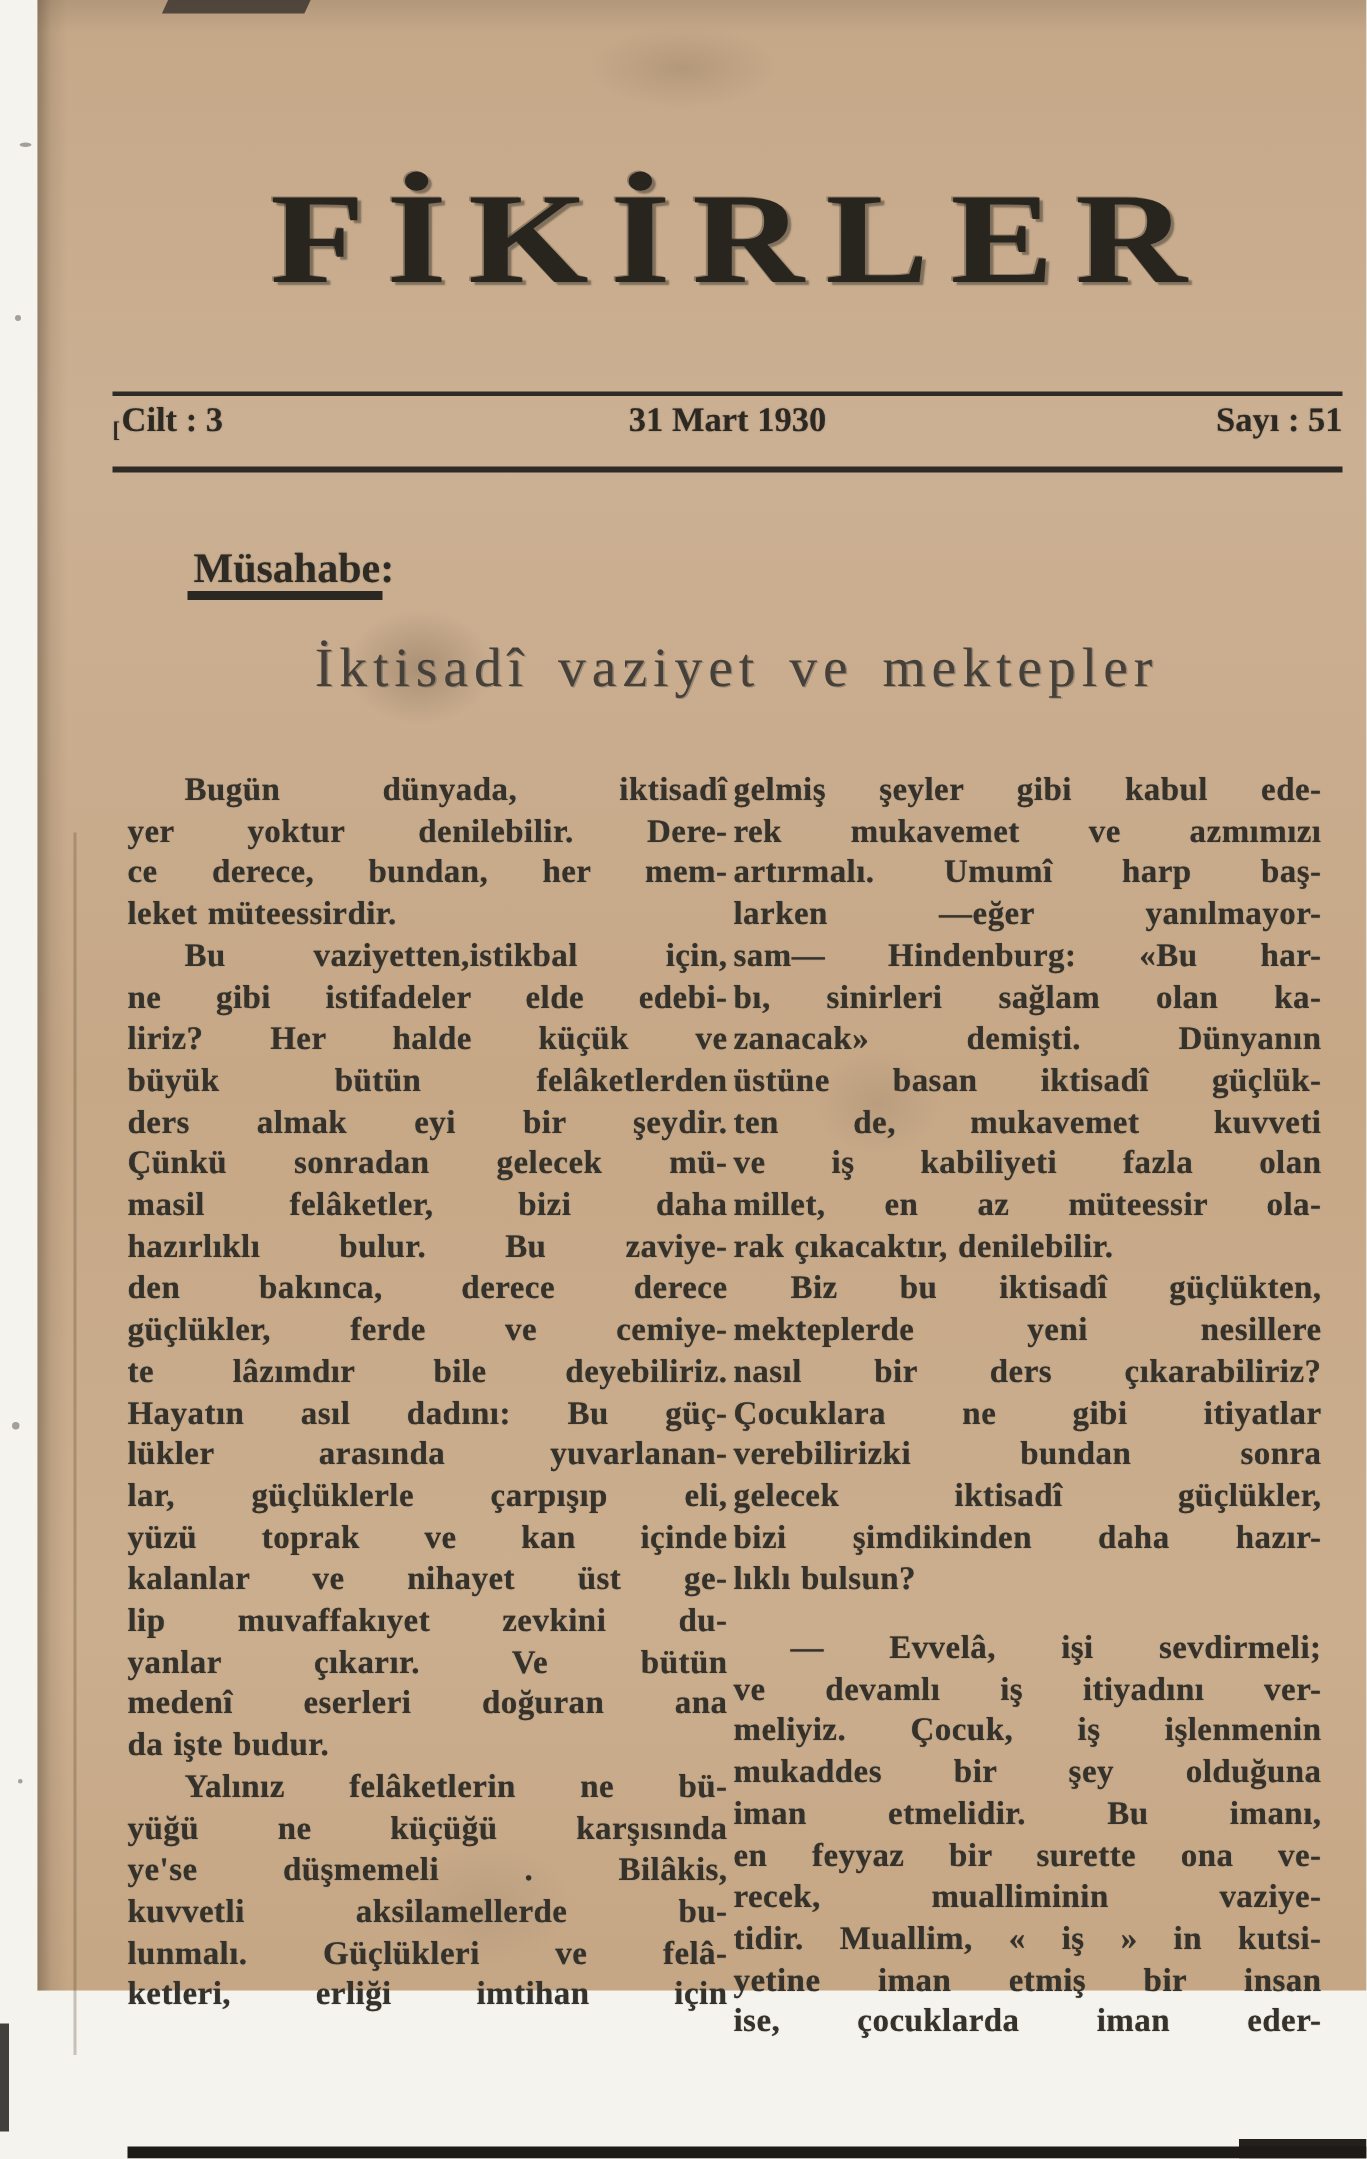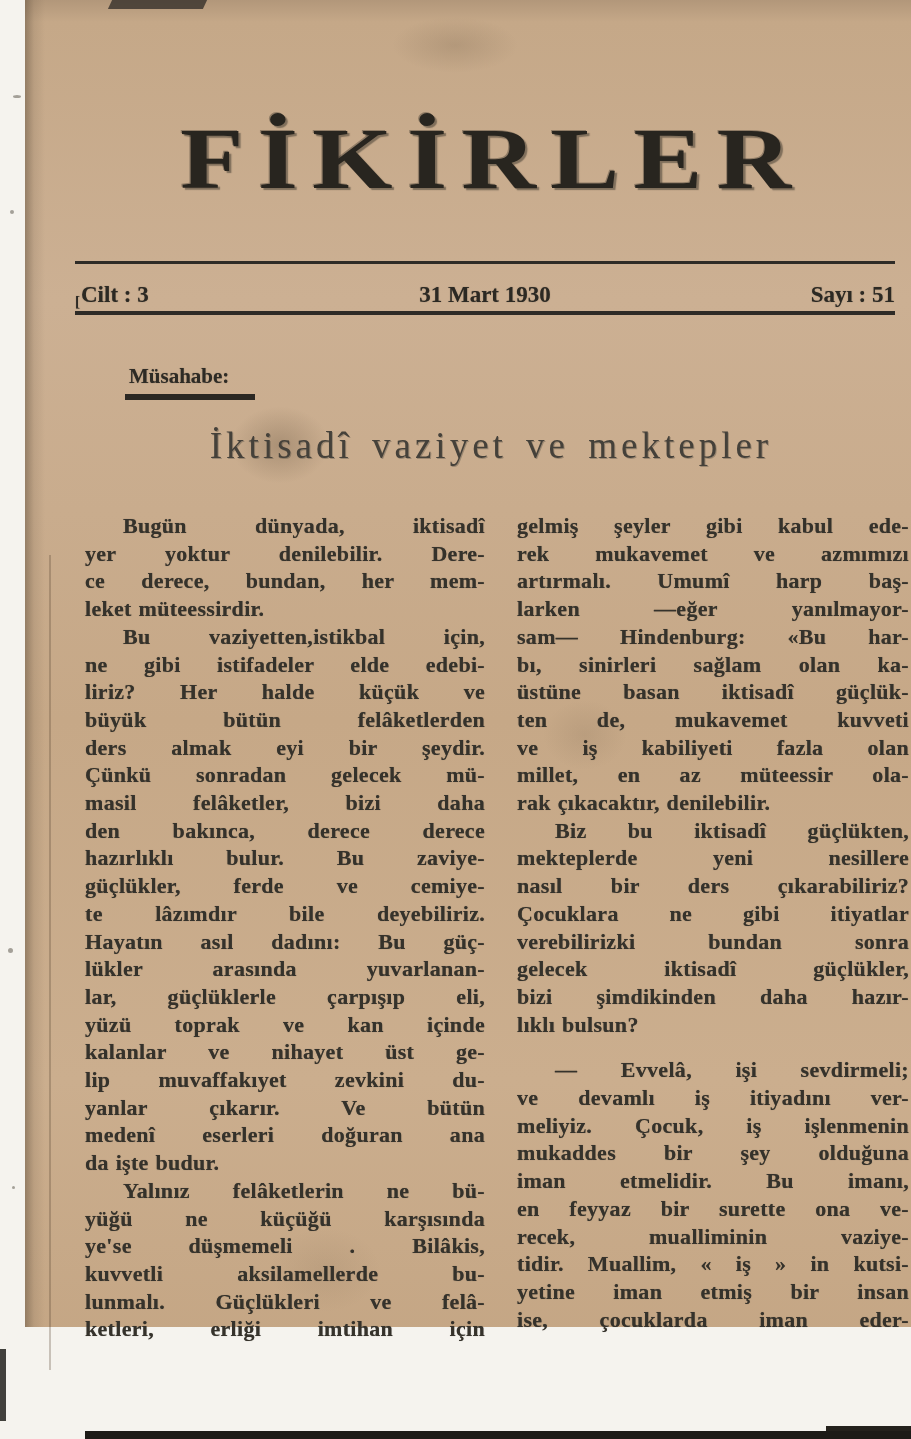--- a/index.html
+++ b/index.html
@@ -42,40 +42,40 @@
   }
   .rule{position:absolute;left:50px;width:820px;background:#2e2b26;}
   .rule1{top:261px;height:3px;}
   .rule2{top:311px;height:4px;}
   .issue-bar{
     position:absolute;left:50px;top:267px;width:820px;
     display:grid;grid-template-columns:1fr auto 1fr;align-items:baseline;
     font-size:23px;font-weight:bold;color:#2c2923;
     text-shadow:0 0 1px rgba(44,41,35,.5);
   }
-  .issue-bar .vol{justify-self:start;margin-top:15px;}
+  .issue-bar .vol{justify-self:start;}
   .issue-bar .date{justify-self:center;}
   .issue-bar .num{justify-self:end;}
   .vol .mark{font-size:15px;vertical-align:-4px;margin-right:1px;}
   .section{
     position:absolute;left:104px;top:364px;
-    font-size:21px;font-weight:bold;color:#2e2b25;
+    font-size:28px;font-weight:bold;color:#2e2b25;
     text-shadow:0 0 1px rgba(46,43,37,.5);
     font-family:Liberation Serif, serif;
   }
   .section-underline{position:absolute;left:100px;top:394px;width:130px;height:6px;background:#2b2823;}
   .title{
     position:absolute;left:60px;top:424px;width:812px;margin:0;
     text-align:center;font-size:37px;line-height:1.2;font-weight:normal;
     letter-spacing:4px;word-spacing:6px;color:#45413a;
     text-shadow:1px 1px 0 rgba(69,65,58,.35);
   }
   .columns{
     position:absolute;left:60px;top:512px;width:812px;
-    display:grid;grid-template-columns:400px 392px;column-gap:32px;
+    display:grid;grid-template-columns:400px 392px;column-gap:4px;
   }
   .line{
     font-size:22px;line-height:27.7px;font-weight:bold;color:#35322b;
     letter-spacing:.3px;word-spacing:1px;
     text-align:justify;text-align-last:justify;
     text-shadow:0 0 .7px rgba(53,50,43,.65);
     white-space:normal;
   }
   .line.par-end{text-align-last:left;}
   .line.indent{text-indent:38px;}
@@ -114,22 +114,22 @@
           <div class="line">yer yoktur denilebilir. Dere-</div>
           <div class="line">ce derece, bundan, her mem-</div>
           <div class="line par-end">leket müteessirdir.</div>
           <div class="line indent">Bu vaziyetten,istikbal için,</div>
           <div class="line">ne gibi istifadeler elde edebi-</div>
           <div class="line">liriz? Her halde küçük ve</div>
           <div class="line">büyük bütün felâketlerden</div>
           <div class="line">ders almak eyi bir şeydir.</div>
           <div class="line">Çünkü sonradan gelecek mü-</div>
           <div class="line">masil felâketler, bizi daha</div>
+          <div class="line">hazırlıklı bulur. Bu zaviye-</div>
           <div class="line">den bakınca, derece derece</div>
-          <div class="line">hazırlıklı bulur. Bu zaviye-</div>
           <div class="line">güçlükler, ferde ve cemiye-</div>
           <div class="line">te lâzımdır bile deyebiliriz.</div>
           <div class="line">Hayatın asıl dadını: Bu güç-</div>
           <div class="line">lükler arasında yuvarlanan-</div>
           <div class="line">lar, güçlüklerle çarpışıp eli,</div>
           <div class="line">yüzü toprak ve kan içinde</div>
           <div class="line">kalanlar ve nihayet üst ge-</div>
           <div class="line">lip muvaffakıyet zevkini du-</div>
           <div class="line">yanlar çıkarır. Ve bütün</div>
           <div class="line">medenî eserleri doğuran ana</div>
@@ -142,20 +142,21 @@
           <div class="line">ketleri, erliği imtihan için</div>
         </div>
       <div class="col">
 
       <div class="line">gelmiş şeyler gibi kabul ede-</div>
           <div class="line">rek mukavemet ve azmımızı</div>
           <div class="line">artırmalı. Umumî harp baş-</div>
           <div class="line">larken —eğer yanılmayor-</div>
           <div class="line">sam— Hindenburg: «Bu har-</div>
           <div class="line">bı, sinirleri sağlam olan ka-</div>
+          <div class="line">zanacak» demişti. Dünyanın</div>
           <div class="line">üstüne basan iktisadî güçlük-</div>
           <div class="line">ten de, mukavemet kuvveti</div>
           <div class="line">ve iş kabiliyeti fazla olan</div>
           <div class="line">millet, en az müteessir ola-</div>
           <div class="line par-end">rak çıkacaktır, denilebilir.</div>
           <div class="line indent">Biz bu iktisadî güçlükten,</div>
           <div class="line">mekteplerde yeni nesillere</div>
           <div class="line">nasıl bir ders çıkarabiliriz?</div>
           <div class="line">Çocuklara ne gibi itiyatlar</div>
           <div class="line">verebilirizki bundan sonra</div>

